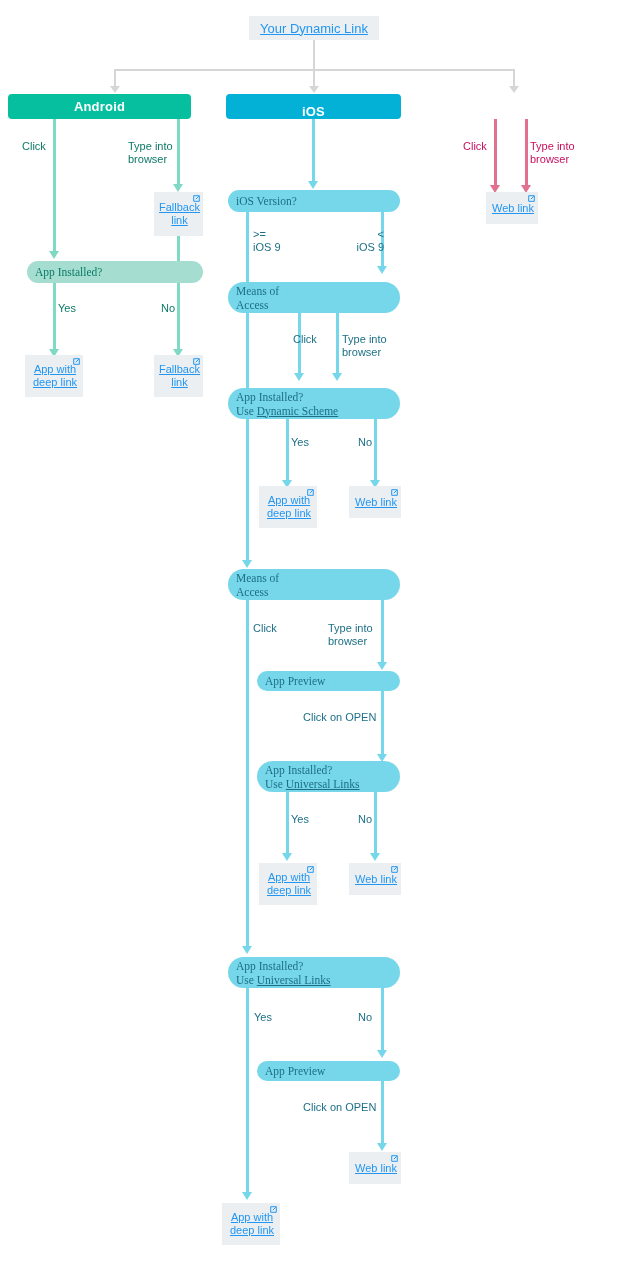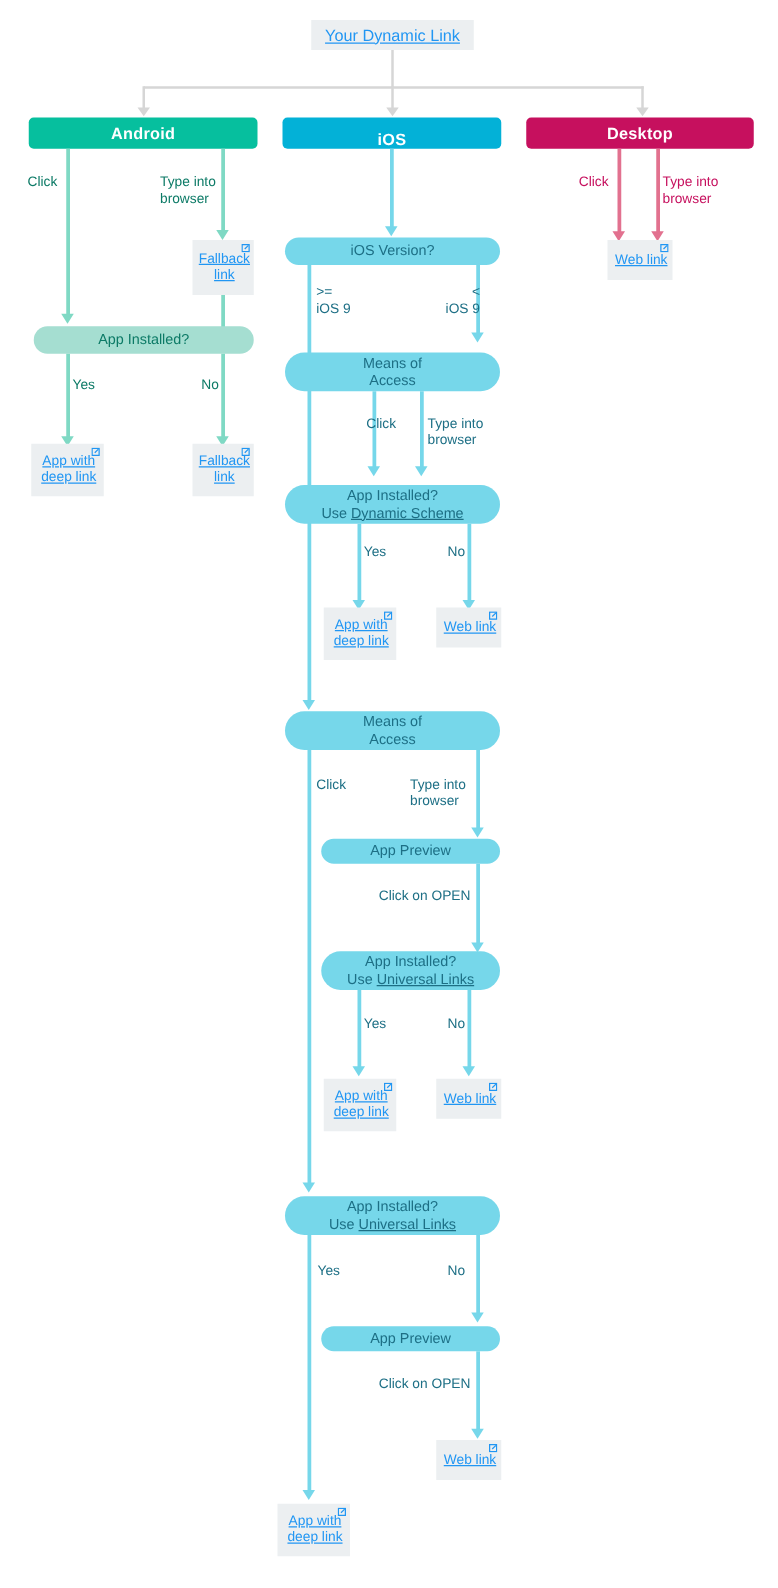--- a/index.html
+++ b/index.html
@@ -44,26 +44,27 @@
     justify-content: center;
     letter-spacing: 0.2px;
   }
 
   
   .pill {
     position: absolute;
     border-radius: 16px;
     display: flex;
     flex-direction: column;
-    align-items: center;
+    align-items: flex-start;
     justify-content: center;
     font-size: 11.5px;
     line-height: 14px;
     text-align: center;
     padding: 3px 8px;
+    font-family: Liberation Serif, serif;
   }
   .pill .l2 u { text-decoration: underline; }
 
   
   .linkbox {
     position: absolute;
     background: #eceff1;
     display: flex;
     align-items: center;
     justify-content: center;
@@ -109,28 +110,25 @@
 
   <div class="ln" style="left:115px; top:69px; width:400px; height:2px; background:#d6d6d6;"></div>
 
   <div class="ln" style="left:114px; top:69px; width:2px; height:18px; background:#d6d6d6;"></div>
   <div class="ln" style="left:313px; top:69px; width:2px; height:18px; background:#d6d6d6;"></div>
   <div class="ln" style="left:513px; top:69px; width:2px; height:18px; background:#d6d6d6;"></div>
   <div class="arrow" style="left:110px; top:86px; border-left:5px solid transparent; border-right:5px solid transparent; border-top:7px solid #d6d6d6;"></div>
   <div class="arrow" style="left:309px; top:86px; border-left:5px solid transparent; border-right:5px solid transparent; border-top:7px solid #d6d6d6;"></div>
   <div class="arrow" style="left:509px; top:86px; border-left:5px solid transparent; border-right:5px solid transparent; border-top:7px solid #d6d6d6;"></div>
 
-  <div class="platform" style="left:23px; top:94px; width:183px; background:#06bf9e;">
+  <div class="platform" style="left:8px; top:94px; width:183px; background:#06bf9e;">
     <span>Android</span>
   </div>
   <div class="platform" style="left:226px; top:94px; width:175px; background:#03b1d7;align-items:flex-end;">
     <span>iOS</span>
-  </div>
-  <div class="platform" style="left:421px; top:94px; width:182px; background:#c6105e;">
-    <span>Desktop</span>
   </div>
 
   <div class="ln" style="left:53px; top:119px; width:3px; height:134px; background:#7fd9c4;"></div>
   <div class="arrow" style="left:49px; top:251px; border-left:5px solid transparent; border-right:5px solid transparent; border-top:8px solid #7fd9c4;"></div>
   <div class="elabel" style="left:22px; top:140px; color:#0c7a66;">Click</div>
 
   <div class="ln" style="left:177px; top:119px; width:3px; height:67px; background:#7fd9c4;"></div>
   <div class="arrow" style="left:173px; top:184px; border-left:5px solid transparent; border-right:5px solid transparent; border-top:8px solid #7fd9c4;"></div>
   <div class="elabel" style="left:128px; top:140px; color:#0c7a66;"><span>Type into</span><br><span>browser</span></div>
 

